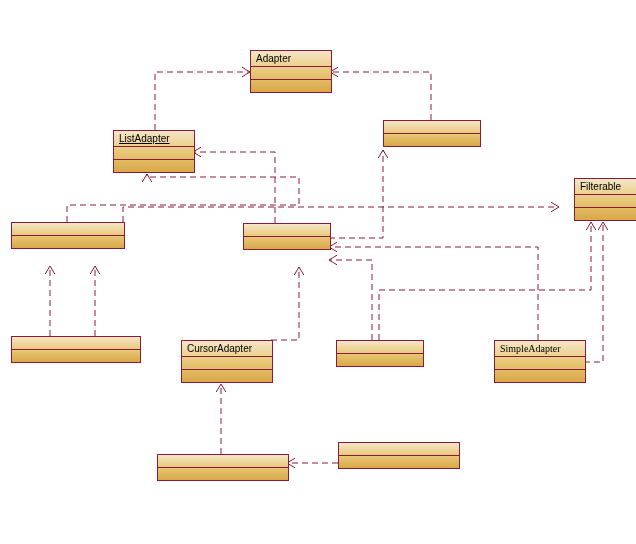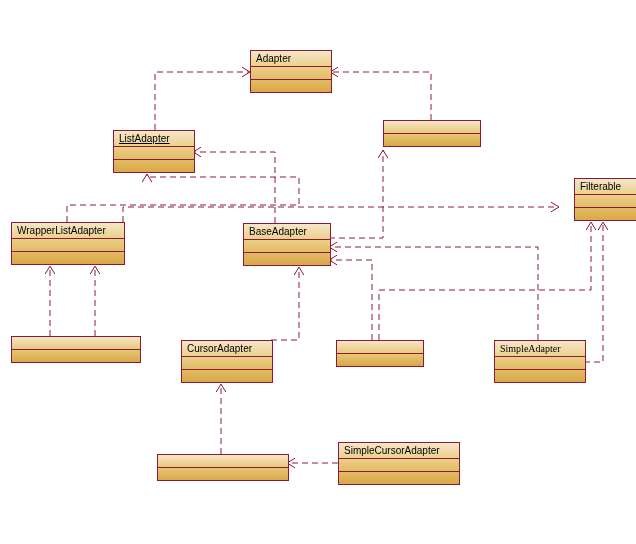--- a/index.html
+++ b/index.html
@@ -109,26 +109,24 @@
       <div class="class-box" style="left: 383px; top: 120px; width: 96px;">
         <div class="class-attrs"></div>
         <div class="class-methods"></div>
       </div>
       <div class="class-box" style="left: 574px; top: 178px; width: 64px;">
         <div class="class-name">Filterable</div>
         <div class="class-attrs"></div>
         <div class="class-methods"></div>
       </div>
       <div class="class-box" style="left: 11px; top: 222px; width: 112px;">
-        <div class="class-name">WrapperListAdapter</div>
         <div class="class-attrs"></div>
         <div class="class-methods"></div>
       </div>
       <div class="class-box" style="left: 243px; top: 223px; width: 86px;">
-        <div class="class-name">BaseAdapter</div>
         <div class="class-attrs"></div>
         <div class="class-methods"></div>
       </div>
       <div class="class-box" style="left: 11px; top: 336px; width: 128px;">
         <div class="class-attrs"></div>
         <div class="class-methods"></div>
       </div>
       <div class="class-box" style="left: 181px; top: 340px; width: 90px;">
         <div class="class-name">CursorAdapter</div>
         <div class="class-attrs"></div>
@@ -141,18 +139,17 @@
       <div class="class-box" style="left: 494px; top: 340px; width: 90px; font-family: Liberation Serif, serif;">
         <div class="class-name">SimpleAdapter</div>
         <div class="class-attrs"></div>
         <div class="class-methods"></div>
       </div>
       <div class="class-box" style="left: 157px; top: 454px; width: 130px;">
         <div class="class-attrs"></div>
         <div class="class-methods"></div>
       </div>
       <div class="class-box" style="left: 338px; top: 442px; width: 120px;">
-        <div class="class-name">SimpleCursorAdapter</div>
         <div class="class-attrs"></div>
         <div class="class-methods"></div>
       </div>
     </div>
 </div>
 
 </body></html>

